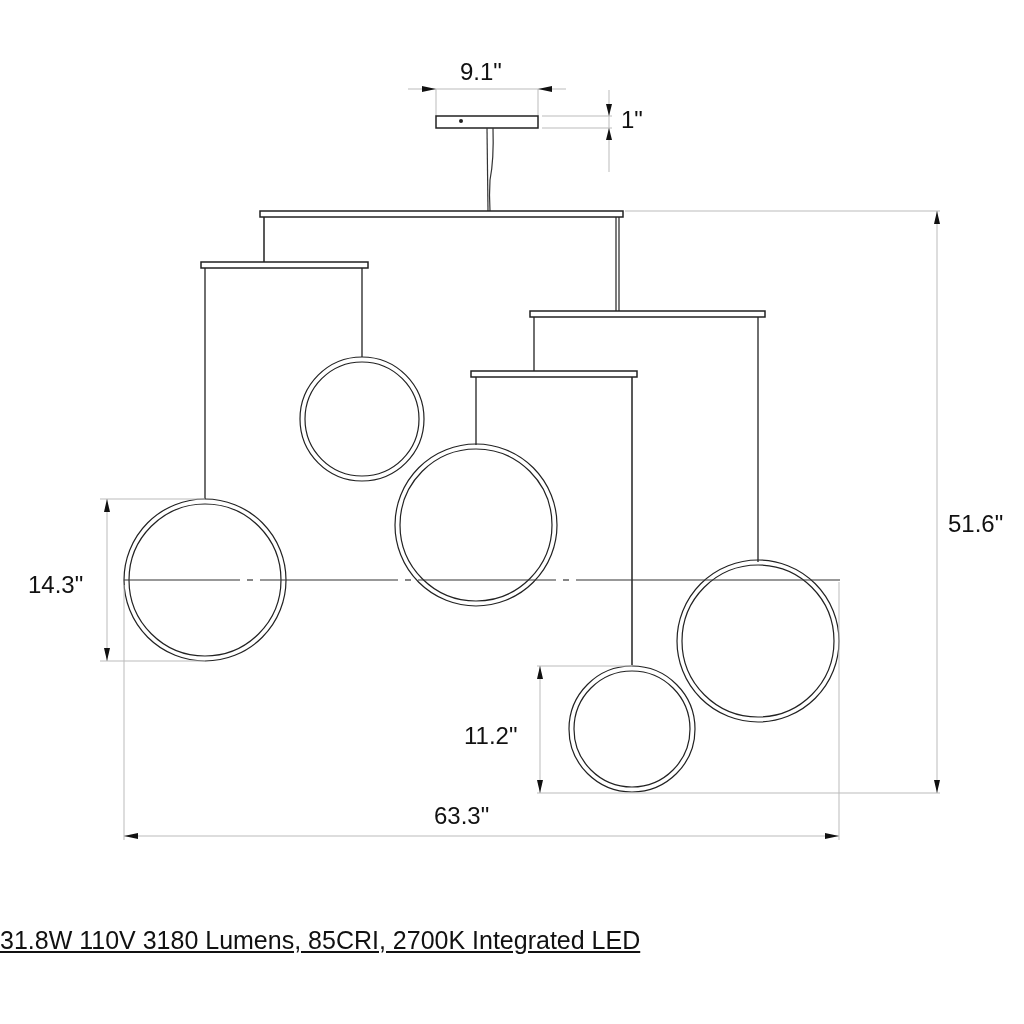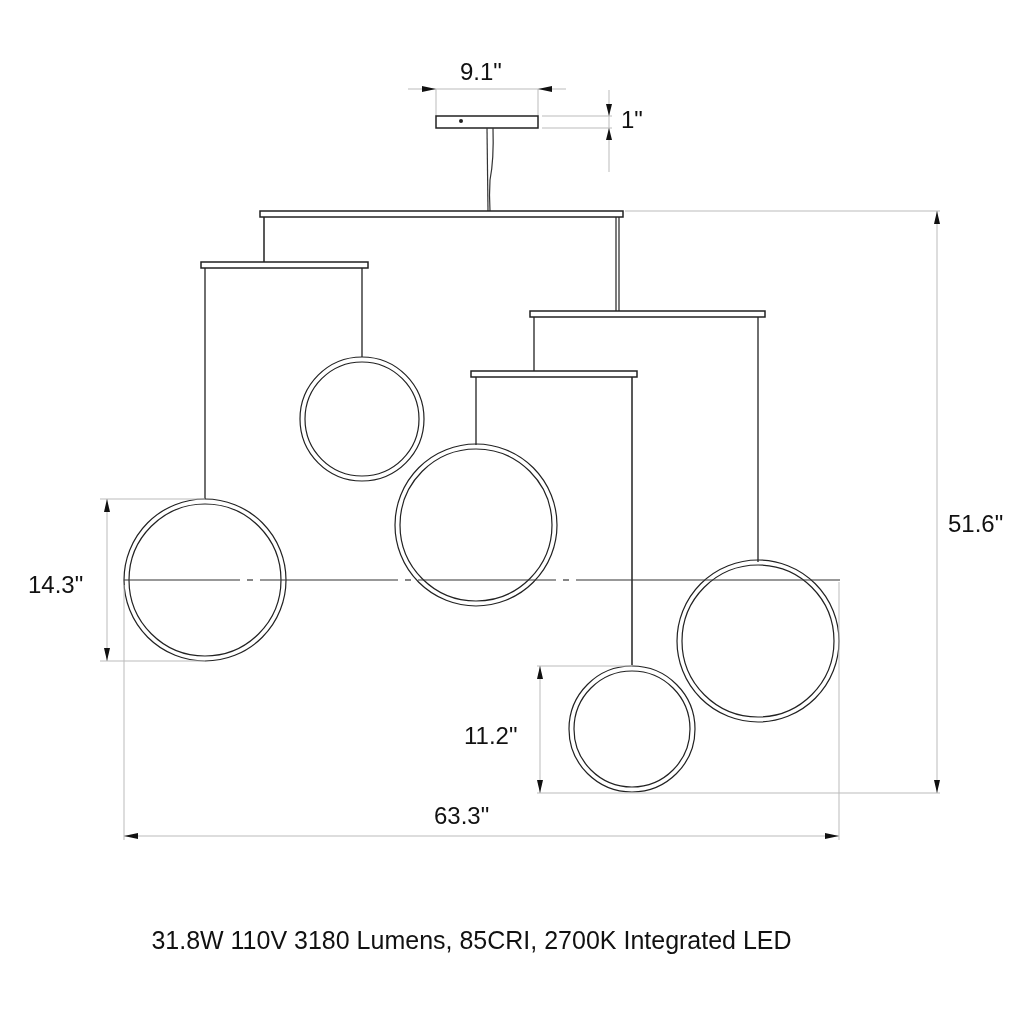--- a/index.html
+++ b/index.html
@@ -1,19 +1,19 @@
 <!DOCTYPE html>
 <html><head>
   <meta charset="utf-8">
   <style>
     html, body { margin: 0; padding: 0; background: #ffffff; }
     body { width: 1024px; height: 1024px; position: relative; overflow: hidden; font-family: "Liberation Sans", sans-serif; }
     svg { position: absolute; left: 0; top: 0; }
     .dimtext { position: absolute; font-family: "Liberation Sans", sans-serif; font-size: 24px; color: #111; white-space: nowrap; line-height: 1; }
-    .caption { position: absolute; left: 0; width: 943px; top: 926px; text-align: center; font-family: "Liberation Sans", sans-serif; font-size: 25px; color: #111; }
+    .caption { position: absolute; left: 0; width: 943px; top: 926px; font-family: "Liberation Sans", sans-serif; font-size: 25px; color: #111; text-decoration: underline; }
   </style>
 </head>
 <body>
 
 <svg width="1024" height="1024" viewBox="0 0 1024 1024">
   <defs>
     <marker id="arr" viewBox="0 0 10 10" refX="10" refY="5" markerWidth="10" markerHeight="6" orient="auto-start-reverse" markerUnits="userSpaceOnUse">
       <path d="M0,2 L10,5 L0,8 z" fill="#111"></path>
     </marker>
   </defs>

